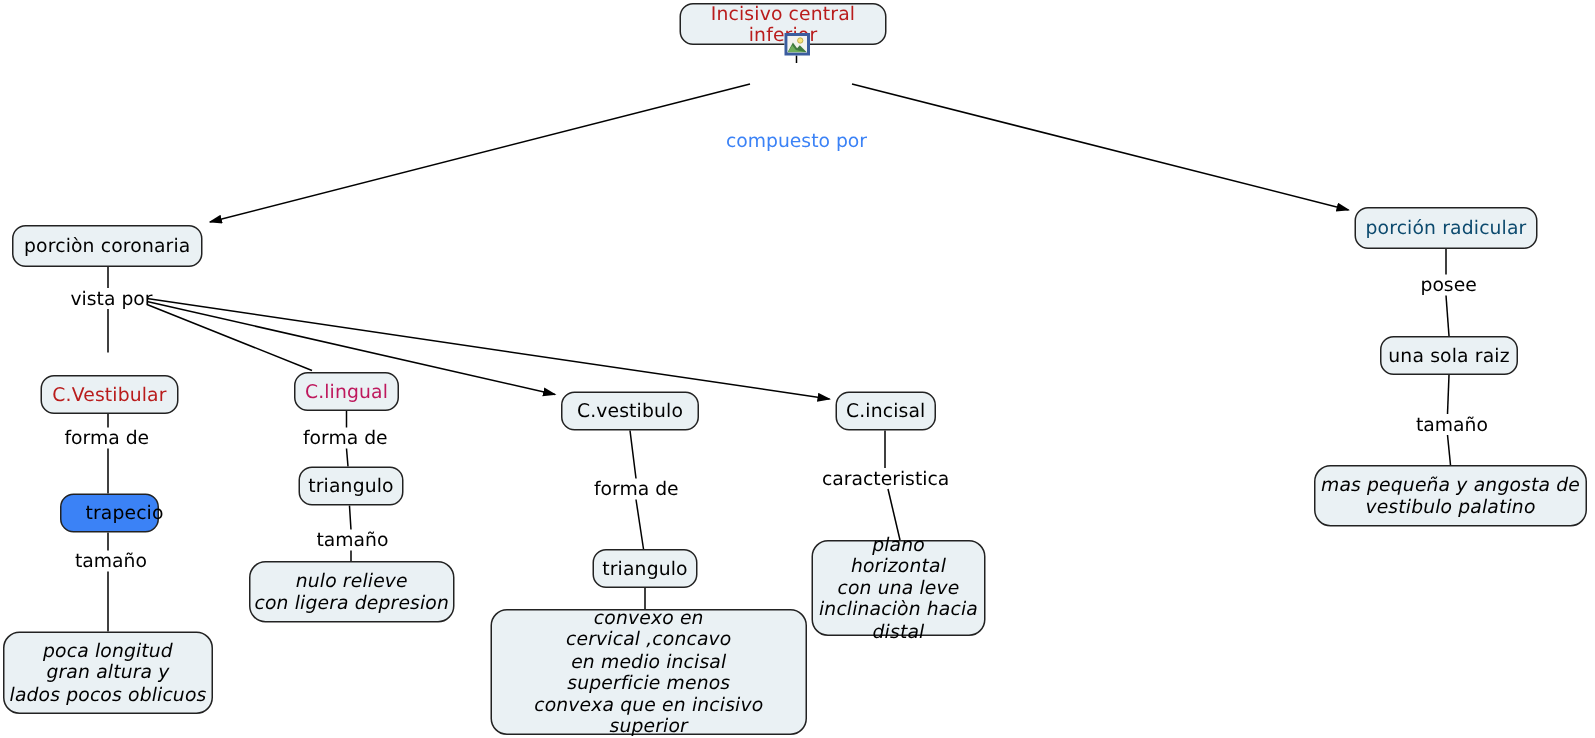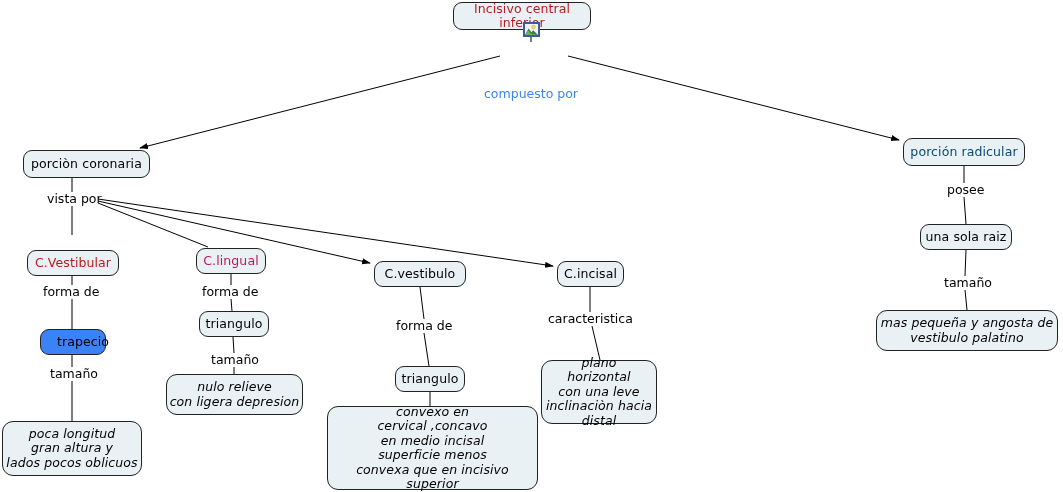--- a/index.html
+++ b/index.html
@@ -104,21 +104,21 @@
         <line x1="592" y1="326" x2="600" y2="360" stroke="#000000" stroke-width="1"></line>
         <line x1="964" y1="166" x2="964" y2="183" stroke="#000000" stroke-width="1"></line>
         <line x1="964" y1="197" x2="966" y2="224" stroke="#000000" stroke-width="1"></line>
         <line x1="966" y1="250" x2="965" y2="276" stroke="#000000" stroke-width="1"></line>
         <line x1="965" y1="290" x2="967" y2="310" stroke="#000000" stroke-width="1"></line>
       </g>
   </svg>
 
   <div id="node-layer">
       <div class="node" style="left: 453px; top: 2px; width: 138px; height: 28px; background: rgb(234, 241, 244); border-color: rgb(34, 34, 34); color: #b91c1c;"><span>Incisivo central inferior</span></div>
-      <div class="node" style="left: 8px; top: 150px; width: 127px; height: 28px; background: rgb(234, 241, 244); border-color: rgb(34, 34, 34); color: rgb(0, 0, 0); margin-left: 15px;"><span>porciòn coronaria</span></div>
+      <div class="node" style="left: 8px; top: 150px; width: 127px; height: 28px; background: rgb(234, 241, 244); border-color: rgb(34, 34, 34); color: rgb(0, 0, 0);"><span>porciòn coronaria</span></div>
       <div class="node" style="left: 903px; top: 138px; width: 122px; height: 28px; background: rgb(234, 241, 244); border-color: rgb(34, 34, 34); color: #0c4a6e;"><span>porción radicular</span></div>
       <div class="node" style="left: 27px; top: 250px; width: 92px; height: 26px; background: rgb(234, 241, 244); border-color: rgb(34, 34, 34); color: #b91c1c;"><span>C.Vestibular</span></div>
       <div class="node" style="left: 196px; top: 248px; width: 70px; height: 26px; background: rgb(234, 241, 244); border-color: rgb(34, 34, 34); color: #be185d;"><span>C.lingual</span></div>
       <div class="node" style="left: 374px; top: 261px; width: 92px; height: 26px; background: rgb(234, 241, 244); border-color: rgb(34, 34, 34); color: rgb(0, 0, 0);"><span>C.vestibulo</span></div>
       <div class="node" style="left: 557px; top: 261px; width: 67px; height: 26px; background: rgb(234, 241, 244); border-color: rgb(34, 34, 34); color: rgb(0, 0, 0);"><span>C.incisal</span></div>
       <div class="node" style="left: 920px; top: 224px; width: 92px; height: 26px; background: rgb(234, 241, 244); border-color: rgb(34, 34, 34); color: rgb(0, 0, 0);"><span>una sola raiz</span></div>
       <div class="node" style="left: 40px; top: 329px; width: 66px; height: 26px; background: #3b82f6; border-color: rgb(34, 34, 34); color: rgb(0, 0, 0); padding-left: 20px;"><span>trapecio</span></div>
       <div class="node" style="left: 199px; top: 311px; width: 70px; height: 26px; background: rgb(234, 241, 244); border-color: rgb(34, 34, 34); color: rgb(0, 0, 0);"><span>triangulo</span></div>
       <div class="node" style="left: 395px; top: 366px; width: 70px; height: 26px; background: rgb(234, 241, 244); border-color: rgb(34, 34, 34); color: rgb(0, 0, 0);"><span>triangulo</span></div>
       <div class="node multi" style="left: 2px; top: 421px; width: 140px; height: 55px; background: rgb(234, 241, 244); border-color: rgb(34, 34, 34); color: rgb(0, 0, 0);"><span>poca longitud

